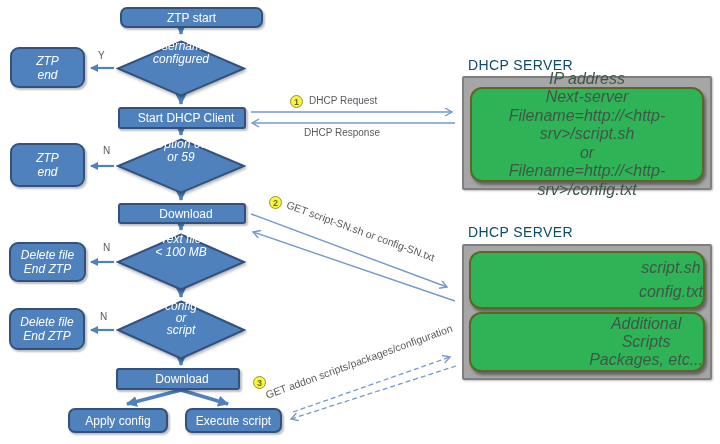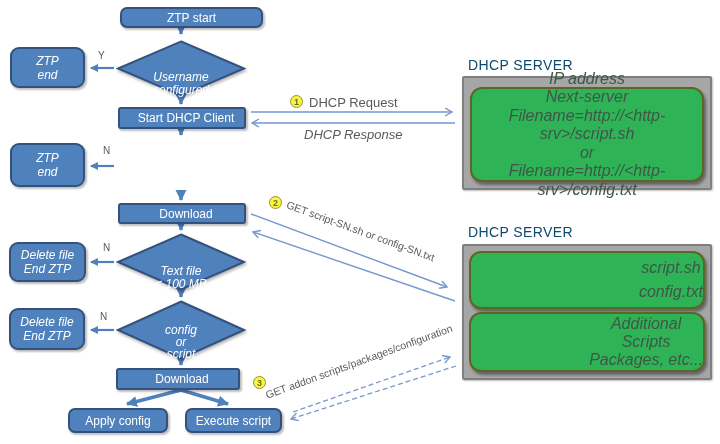--- a/index.html
+++ b/index.html
@@ -5,37 +5,37 @@
   html,body{margin:0;padding:0;background:#ffffff;font-family:"Liberation Sans",sans-serif;}
   .canvas{position:relative;width:720px;height:444px;background:#ffffff;overflow:hidden;}
   .wires{position:absolute;left:0;top:0;width:720px;height:444px;pointer-events:none;}
   .node{position:absolute;display:flex;align-items:center;justify-content:center;text-align:center;
         color:#ffffff;background:#4f81bd;border:2px solid #33517c;box-sizing:border-box;
         font-size:12px;line-height:14px;box-shadow:1.5px 2px 2px rgba(0,0,0,.25);}
   .proc{border-radius:3px;padding-left:8px;}
   .term{border-radius:9px;}
   .term-sm{border-radius:7px;}
   .pre{white-space:pre-line;font-style:italic;}
-  .diamond{position:absolute;display:flex;align-items:flex-end;justify-content:center;text-align:center;
+  .diamond{position:absolute;display:flex;align-items:flex-start;justify-content:center;text-align:center;
            color:#ffffff;font-size:12px;line-height:13px;}
   .diamond svg{position:absolute;left:0;top:0;width:100%;height:100%;filter:drop-shadow(1.5px 2px 1.5px rgba(0,0,0,.3));}
   .diamond .nlabel{position:relative;z-index:1;}
   .d-small{font-size:12px;line-height:12px;}
   .srv-label{position:absolute;color:#0c4a6e;font-size:14px;letter-spacing:.4px;}
   .panel{position:absolute;background:#a6a6a6;border:2px solid #7f7f7f;border-radius:2px;box-sizing:border-box;
          box-shadow:1px 1px 2px rgba(0,0,0,.25);}
   .greenbox{position:absolute;background:#2eb457;border:2px solid #5e6626;border-radius:12px;box-sizing:border-box;
             color:#3f5747;font-size:16px;line-height:18.5px;text-align:center;
             box-shadow:2px 3px 3px rgba(0,0,0,.4);display:flex;align-items:center;justify-content:flex-end;}
   .lh24{line-height:24px;}
   .lh18{line-height:18px;}
   .badge{position:absolute;width:13px;height:13px;border-radius:50%;background:#f8f546;border:1px solid #99922a;
          color:#6f6c17;font-size:9px;font-weight:bold;display:flex;align-items:center;justify-content:center;
          box-sizing:border-box;z-index:2;}
-  .msg{position:absolute;color:#595959;font-size:13px;white-space:nowrap;}
+  .msg{position:absolute;color:#595959;font-size:10px;white-space:nowrap;}
   .msg-rot{font-size:10.5px;transform-origin:0 50%;}
   .rot-dn{transform:rotate(20deg);}
   .rot-up{transform:rotate(-20deg);}
   .branch{position:absolute;color:#595959;font-size:10px;line-height:10px;}
 </style>
 </head>
 <body>
 
 <div class="canvas">
 
@@ -98,20 +98,27 @@
 
   <div class="node term pre" style="left:10px;top:47px;width:75px;height:41px;">
     <span class="nlabel pre">ZTP
 end</span>
   </div>
 
   <div class="node proc" style="left:118px;top:107px;width:128px;height:22px;">
     <span class="nlabel">Start DHCP Client</span>
   </div>
 
+  <div class="diamond" style="left:116px;top:138px;width:130px;height:56px;">
+    <svg viewBox="0 0 130 58" preserveAspectRatio="none">
+      <polygon points="65,1.5 128,29 65,56.5 2,29" fill="#4f81bd" stroke="#33517c" stroke-width="2"></polygon>
+    </svg>
+    <span class="nlabel pre">Option 67
+or 59</span>
+  </div>
 
   <div class="node term" style="left:10px;top:143px;width:75px;height:44px;">
     <span class="nlabel pre">ZTP
 end</span>
   </div>
 
   <div class="node proc" style="left:118px;top:203px;width:128px;height:21px;">
     <span class="nlabel">Download</span>
   </div>
 
@@ -157,21 +164,21 @@
   <div class="branch" style="left:98px;top:51px;">Y</div>
   <div class="branch" style="left:103px;top:146px;">N</div>
   <div class="branch" style="left:103px;top:243px;">N</div>
   <div class="branch" style="left:100px;top:312px;">N</div>
 
   <div class="badge" style="left:290px;top:95px;">1</div>
   <div class="badge" style="left:269px;top:196px;">2</div>
   <div class="badge" style="left:253px;top:376px;">3</div>
 
   <div class="msg" style="left:309px;top:95px;">DHCP Request</div>
-  <div class="msg" style="left:304px;top:127px;font-style:italic;">DHCP Response</div>
+  <div class="msg" style="left:304px;top:127px;">DHCP Response</div>
   <div class="msg msg-rot rot-dn" style="left:287px;top:198px;">GET script-SN.sh or config-SN.txt</div>
   <div class="msg msg-rot rot-up" style="left:266px;top:389px;">GET addon scripts/packages/configuration</div>
 
   <div class="srv-label" style="left:468px;top:57px;">DHCP SERVER</div>
   <div class="panel" style="left:462px;top:76px;width:250px;height:114px;"></div>
   <div class="greenbox" style="left:470px;top:87px;width:234px;height:95px;">
     <span class="pre">IP address
 Next-server
 Filename=http://&lt;http-srv&gt;/script.sh
 or

